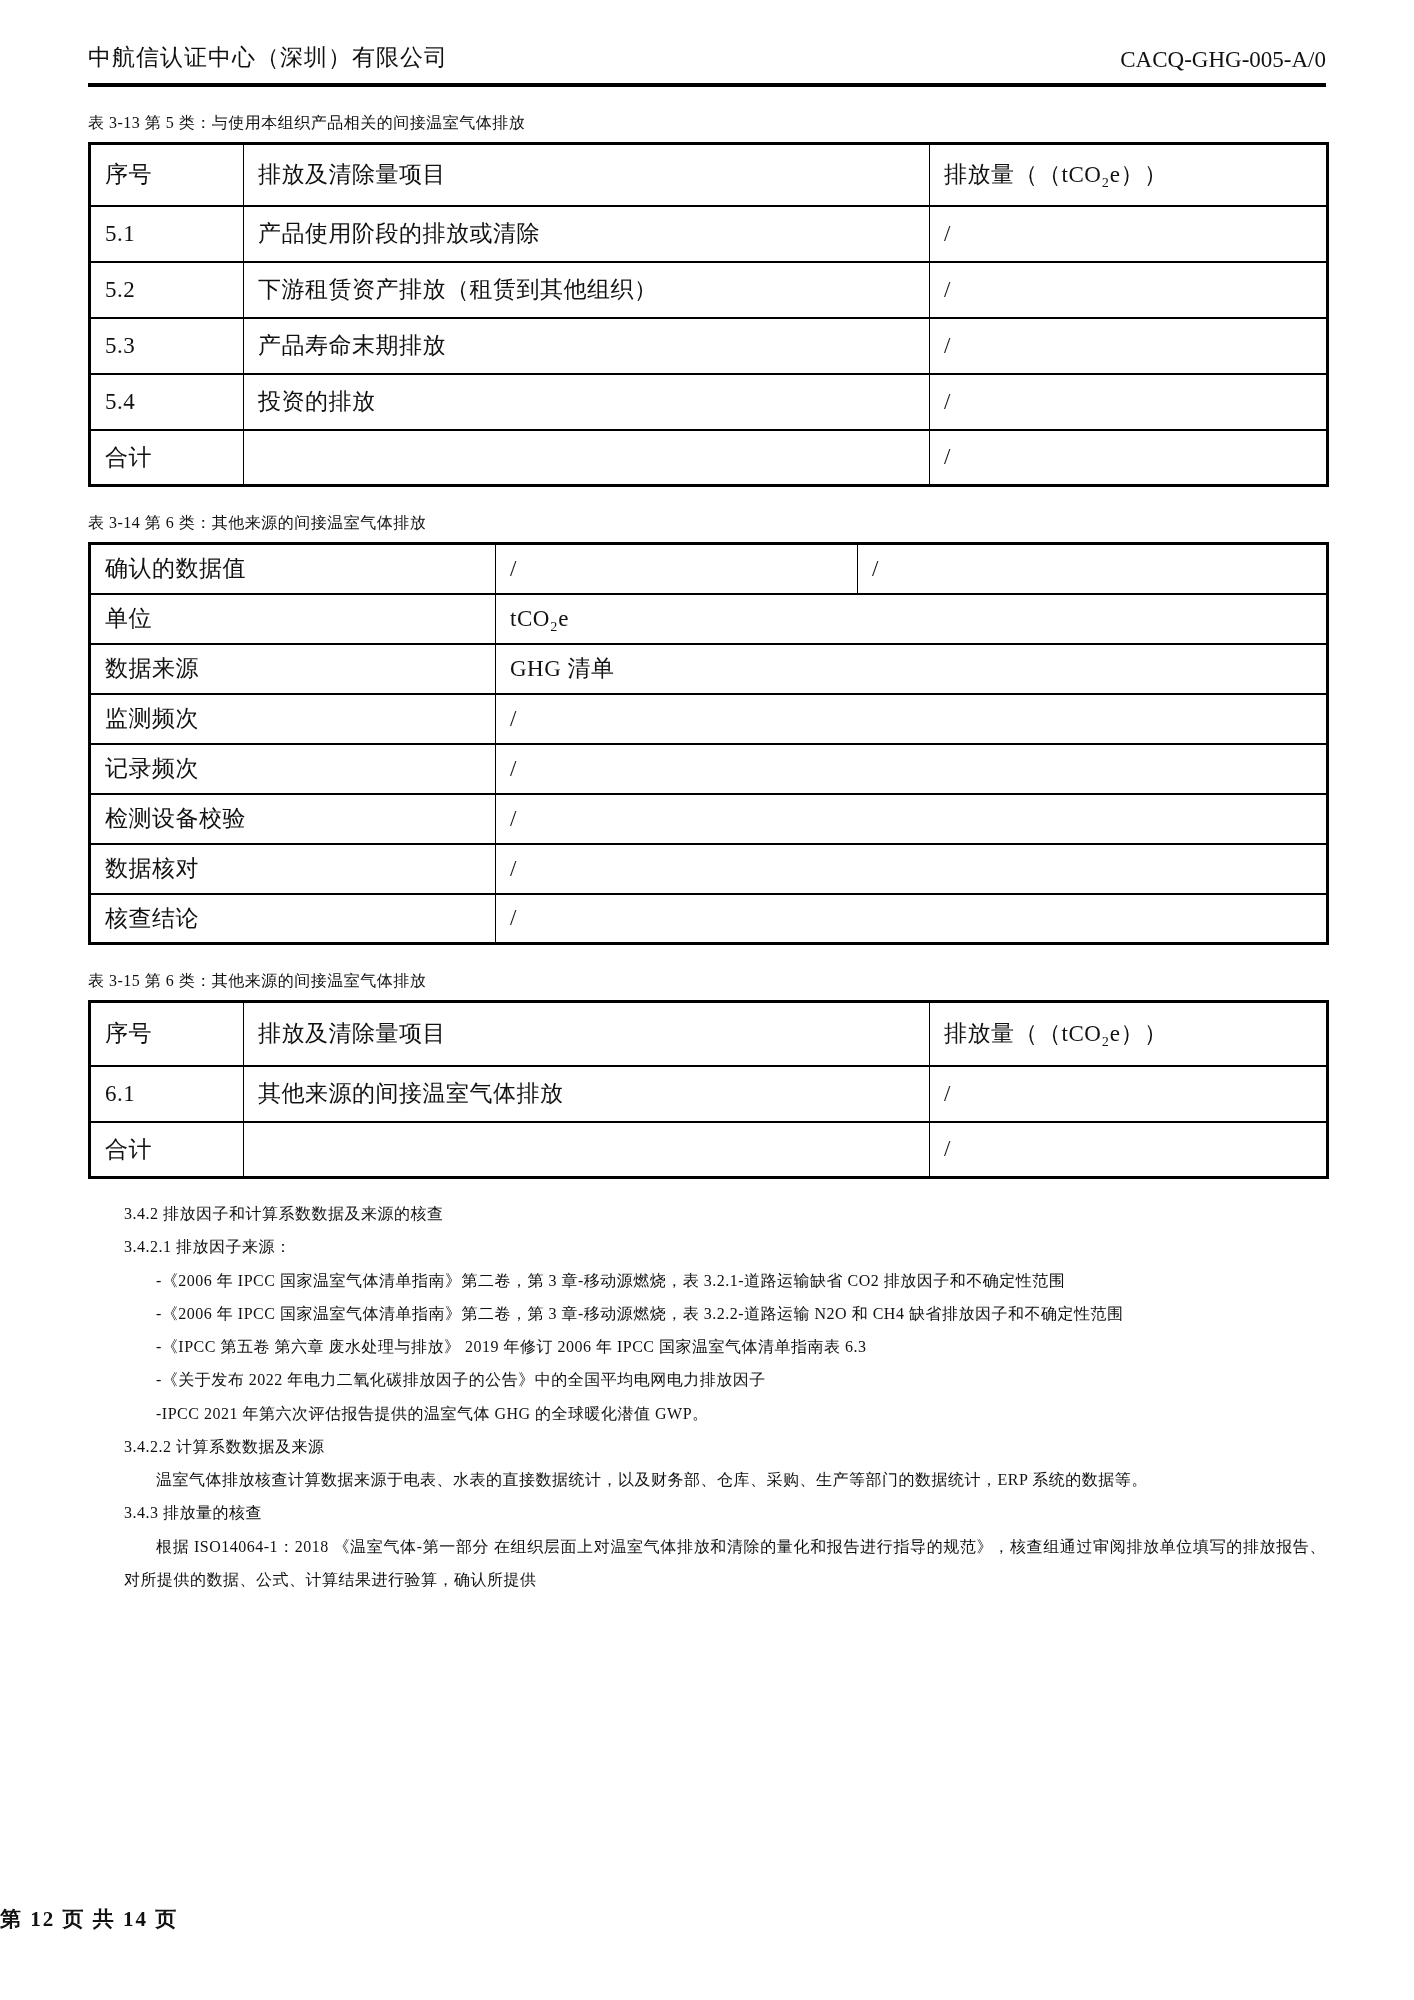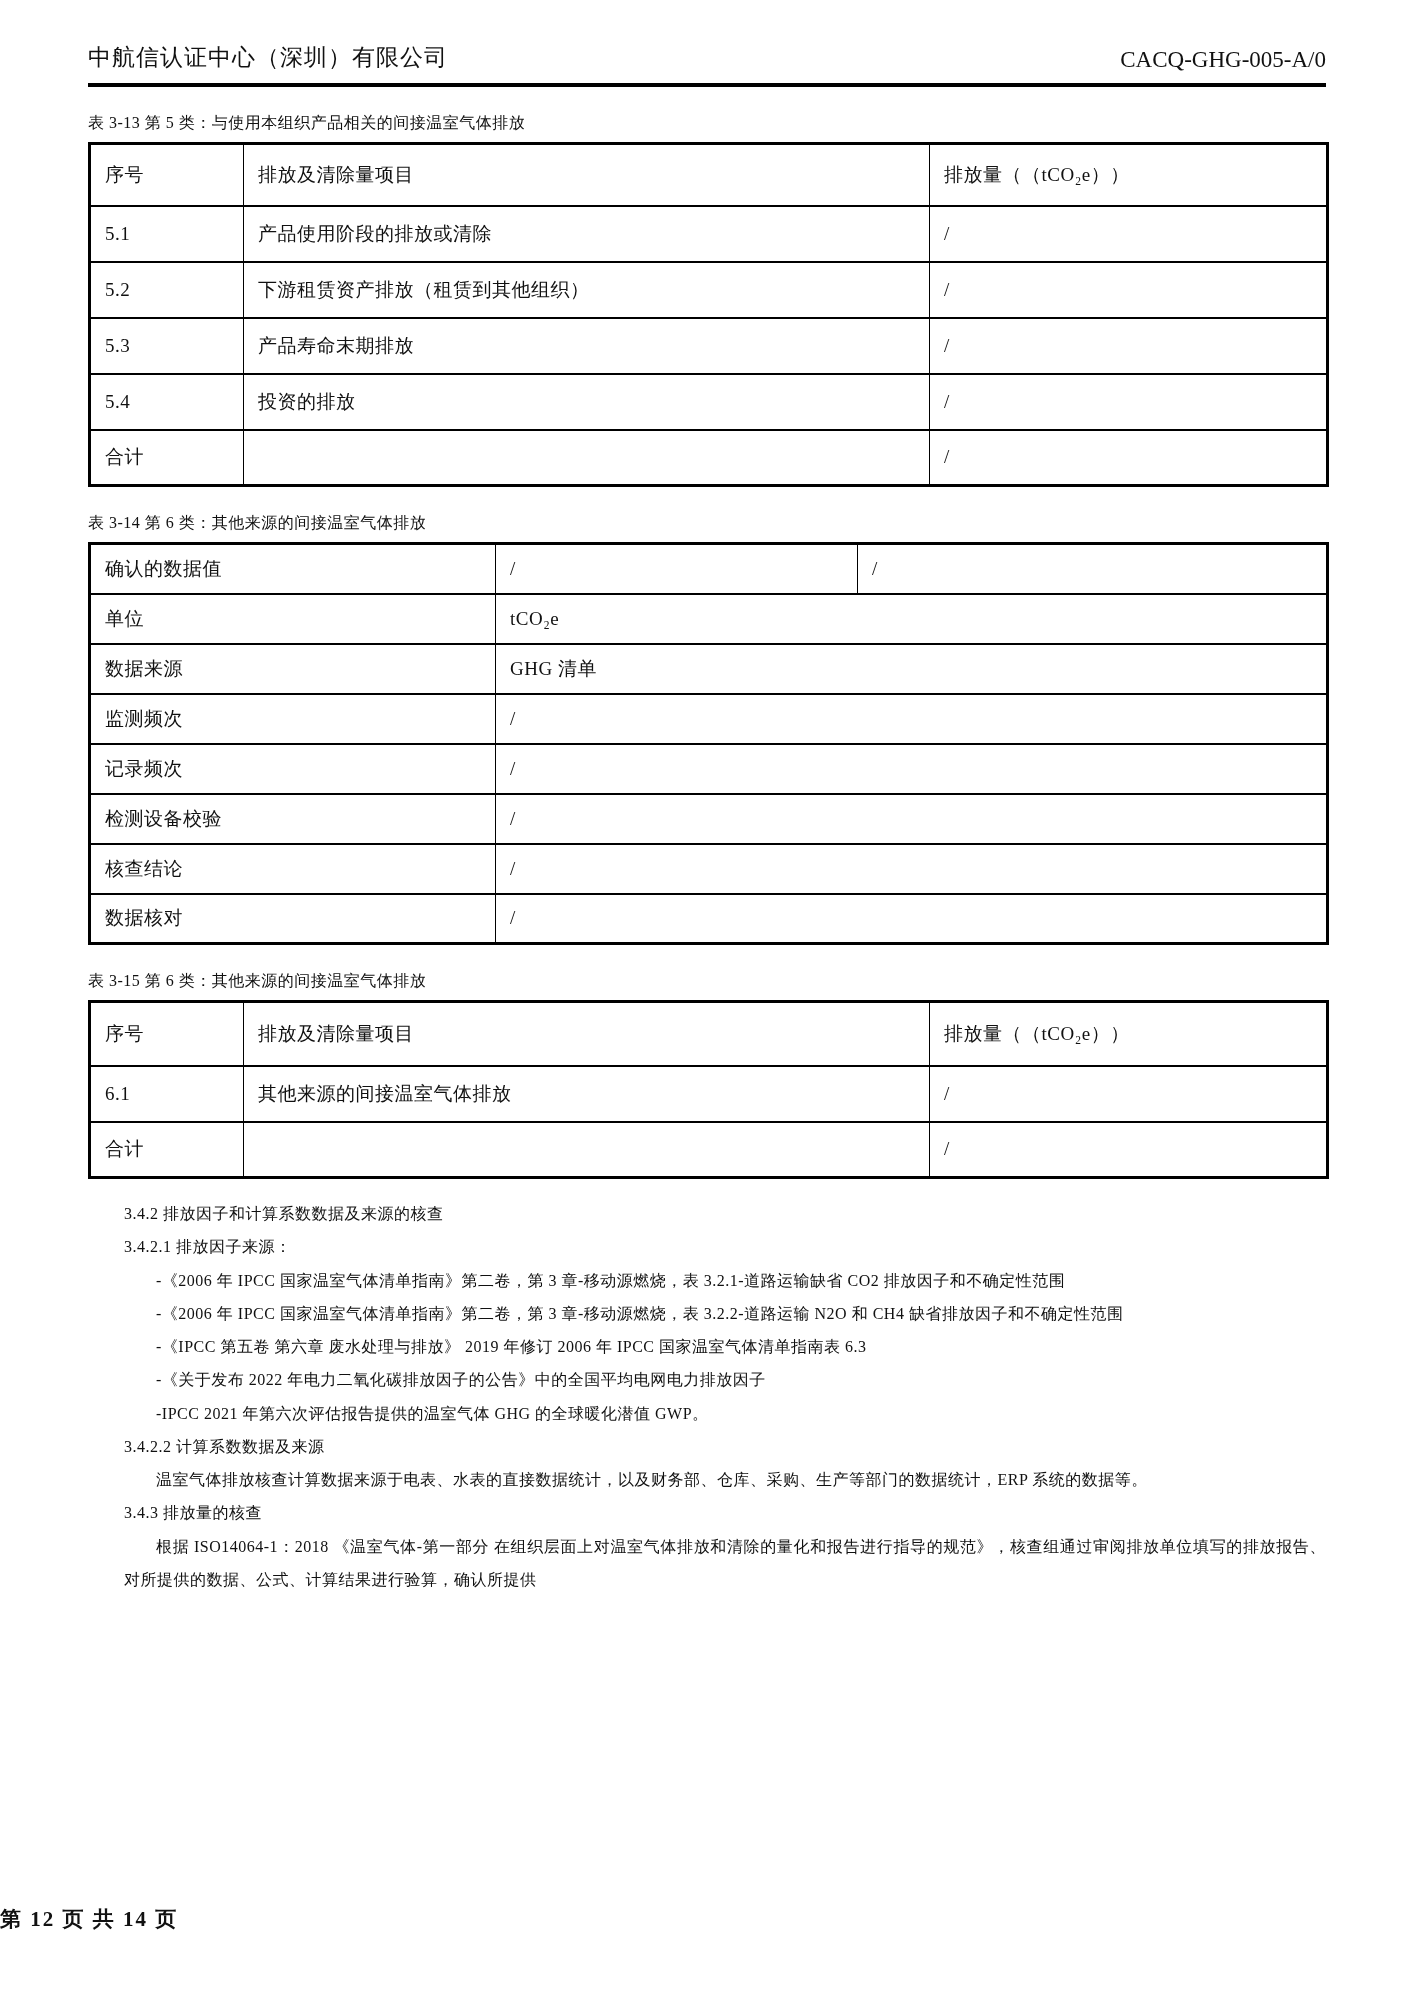--- a/index.html
+++ b/index.html
@@ -39,21 +39,21 @@
   table {
     border-collapse: collapse;
     width: 1238px;
     table-layout: fixed;
   }
   table, th, td {
     border: 2px solid #000000;
   }
   td, th {
     border-width: 2px 1px;
-    font-size: 19px;
+    font-size: 23px;
     font-weight: normal;
     text-align: left;
     vertical-align: middle;
     padding: 4px 6px 4px 14px;
     letter-spacing: 0.5px;
     overflow: hidden;
     white-space: nowrap;
   }
   table { border: 3px solid #000000; }
   .t13 .hdr-row td { height: 62px; }
@@ -161,25 +161,25 @@
     </tr>
     <tr>
       <td>记录频次</td>
       <td colspan="2">/</td>
     </tr>
     <tr>
       <td>检测设备校验</td>
       <td colspan="2">/</td>
     </tr>
     <tr>
+      <td>数据核对</td>
+      <td colspan="2">/</td>
+    </tr>
+    <tr>
       <td>核查结论</td>
-      <td colspan="2">/</td>
-    </tr>
-    <tr>
-      <td>数据核对</td>
       <td colspan="2">/</td>
     </tr>
   </tbody>
     </table>
 
   <div class="tbl-caption">表 3-15 第 6 类：其他来源的间接温室气体排放</div>
   <table class="t15">
     <colgroup>
         <col style="width:154px">
         <col style="width:686px">

